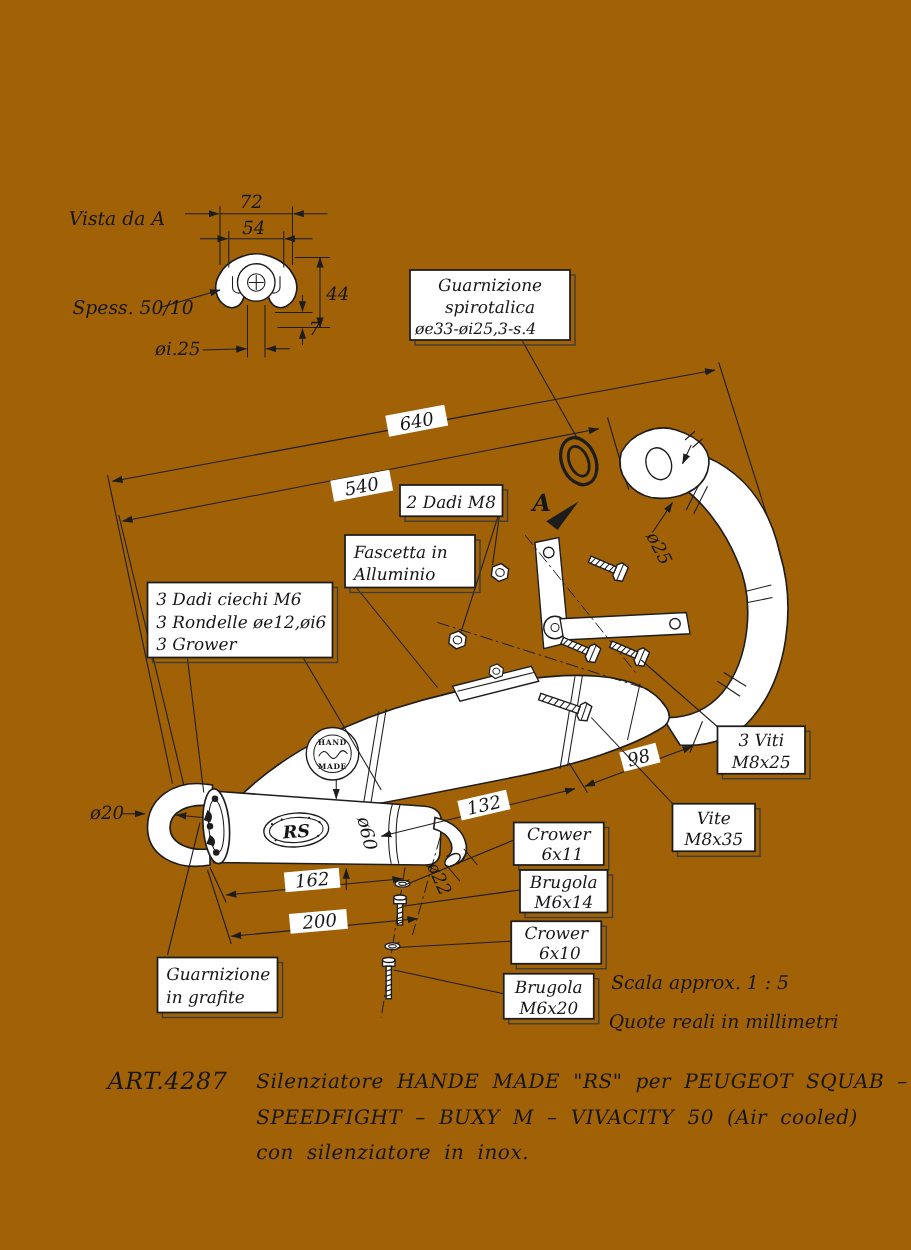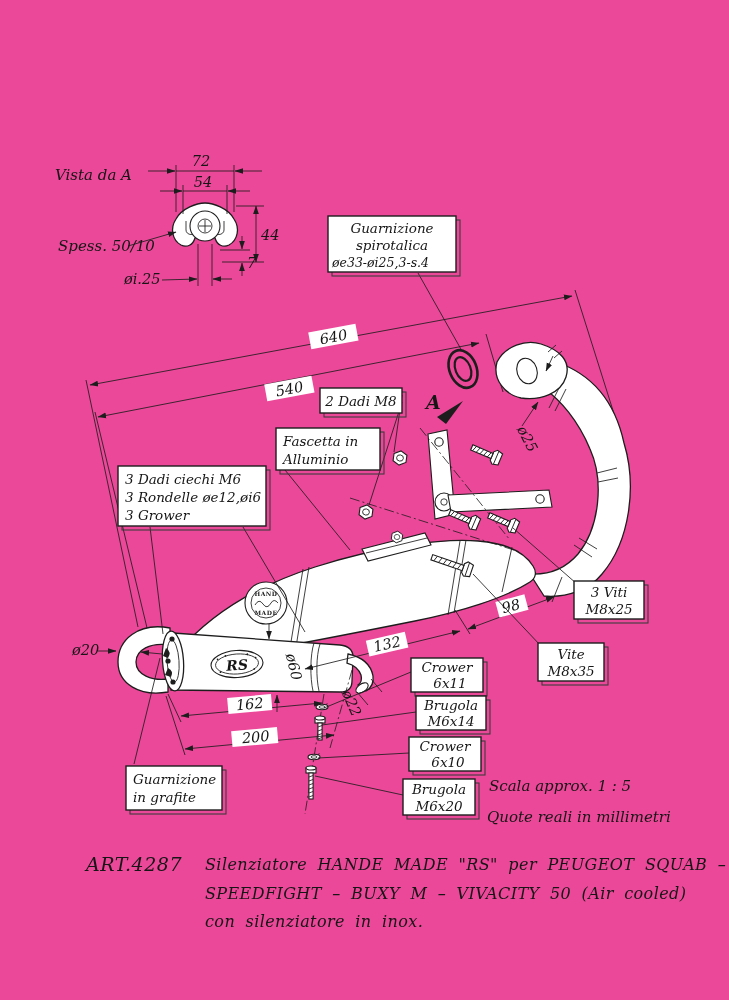--- a/index.html
+++ b/index.html
@@ -1,16 +1,16 @@
 <!DOCTYPE html>
 <html><head>
 <meta charset="utf-8">
 <style>
   html,body{margin:0;padding:0;background:#e8e8e8;}
-  #page{position:relative;width:729px;height:1000px;background:#ec4899;margin:0 auto;
+  #page{position:relative;width:729px;height:1000px;background:#a16207;margin:0 auto;
         font-family:"DejaVu Serif",serif;}
   svg{position:absolute;left:0;top:0;}
   svg text{font-family:"DejaVu Serif",serif;font-style:italic;fill:#161616;}
   .ln{stroke:#1d1d1d;stroke-width:1.2;fill:none;}
   .thin{stroke:#1d1d1d;stroke-width:0.85;fill:none;}
   .wht{fill:#ffffff;stroke:#1d1d1d;stroke-width:1.3;}
   .wht2{fill:#ffffff;stroke:#1d1d1d;stroke-width:1.1;}
   .blk{fill:#1d1d1d;stroke:none;}
   .gap{fill:#ffffff;stroke:none;}
   .cl{stroke:#1d1d1d;stroke-width:0.8;fill:none;stroke-dasharray:10 3 2 3;}

